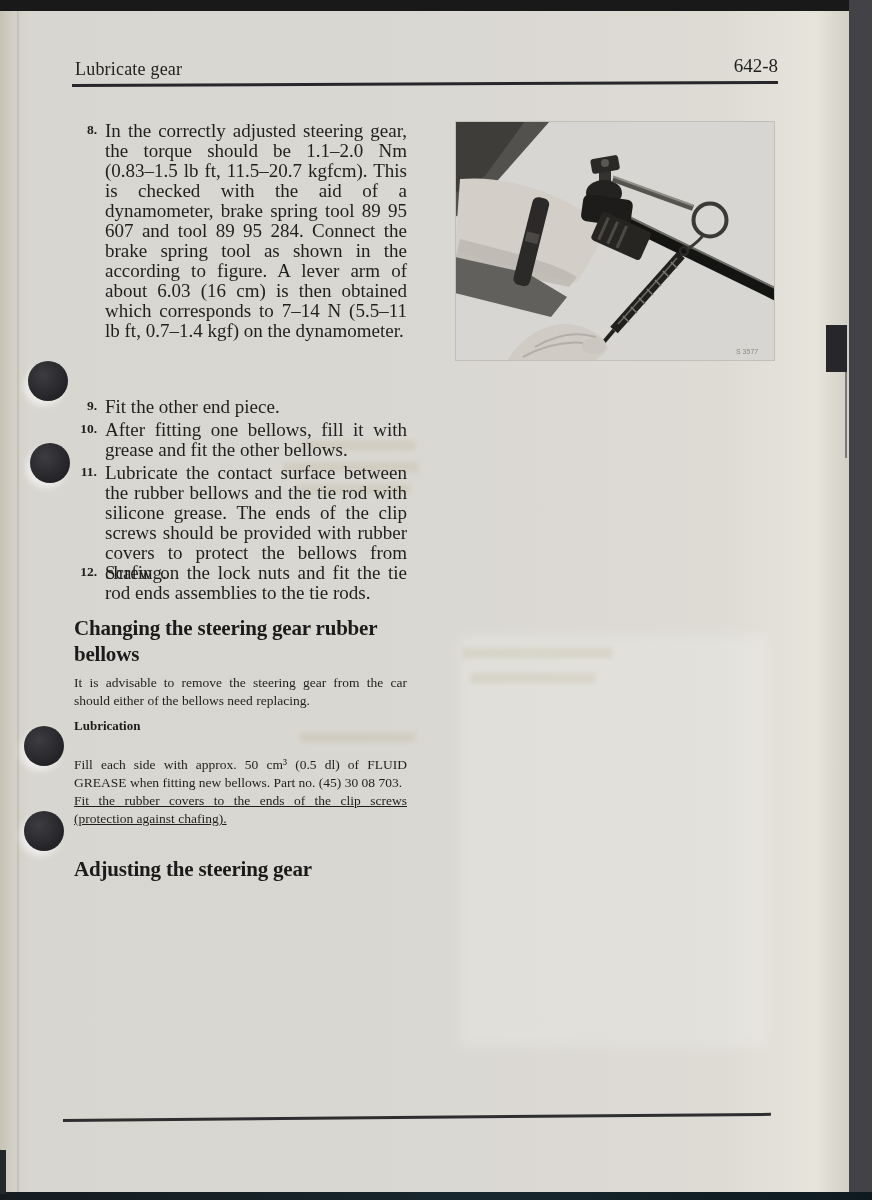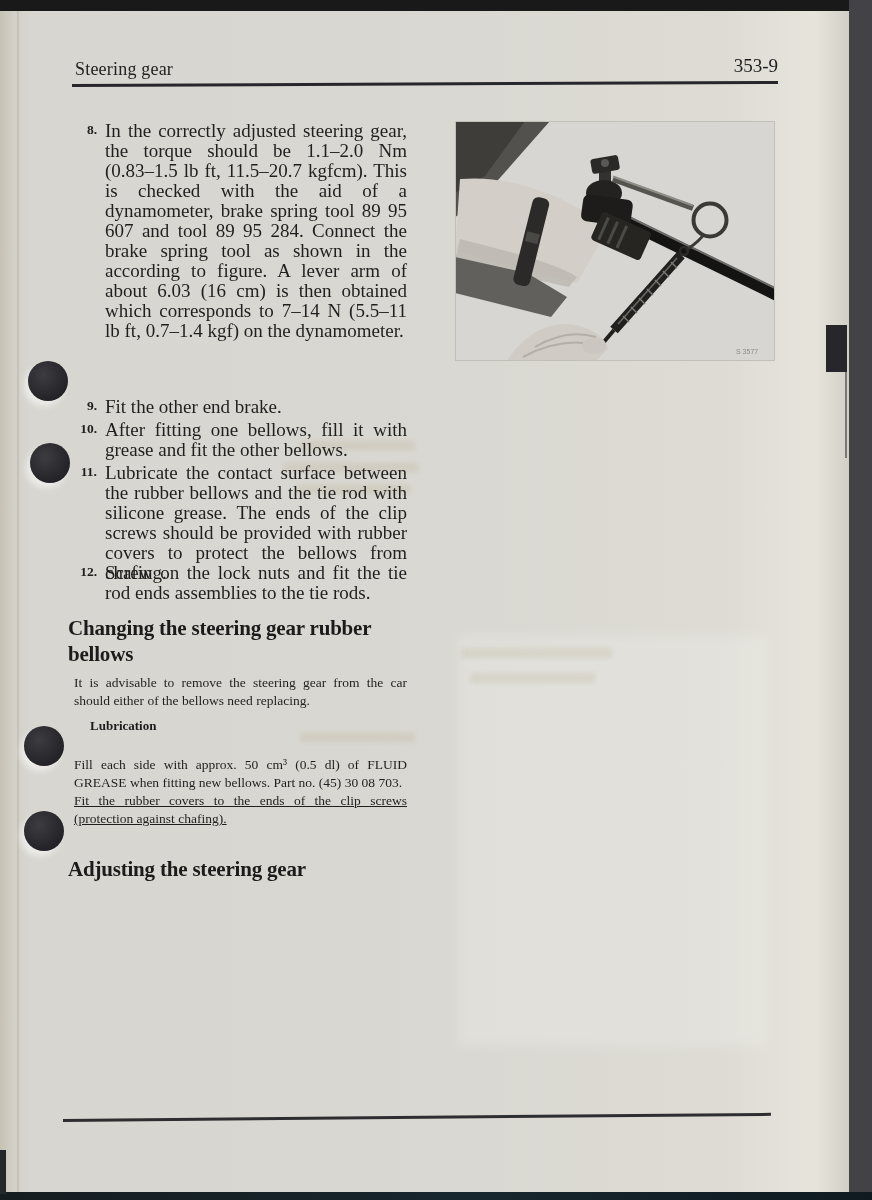--- a/index.html
+++ b/index.html
@@ -44,25 +44,25 @@
   .hdr-num{position:absolute;left:730px;top:44px;width:48px;text-align:right;font-size:19px;color:#1e1e1e;}
   .hdr-rule{position:absolute;left:72px;top:73px;width:706px;height:3px;background:#27272b;transform:rotate(-0.25deg);transform-origin:left center;}
 
   
   .step{position:absolute;left:73px;width:334px;display:flex;color:#1f1f1f;}
   .step-num{flex:none;width:24px;padding-right:8px;text-align:right;font-weight:bold;font-size:13.5px;line-height:18.4px;}
   .step-text{flex:1;font-size:19px;line-height:20px;text-align:justify;}
   .step-8{top:110px;} .step-9{top:386px;} .step-10{top:409px;} .step-11{top:452px;} .step-12{top:544px;margin-top:8px;}
 
   
-  .h2{position:absolute;left:68px;width:340px;font-size:21px;line-height:26px;font-weight:bold;color:#1b1b1b;letter-spacing:-0.2px;}
+  .h2{position:absolute;left:74px;width:340px;font-size:21px;line-height:26px;font-weight:bold;color:#1b1b1b;letter-spacing:-0.2px;}
   .h2-1{top:604px;} .h2-2{top:845px;}
   .para{position:absolute;left:74px;width:333px;font-size:13.5px;line-height:18.4px;text-align:justify;color:#1f1f1f;margin:0;}
   .p-intro{top:663px;} 
-  .subhead{position:absolute;left:74px;top:707px;font-size:13px;font-weight:bold;color:#1c1c1c;margin-left:16px;}
+  .subhead{position:absolute;left:74px;top:707px;font-size:13px;font-weight:bold;color:#1c1c1c;}
   .p-lub{top:721px;margin-top:24px;} .p-cov{top:781px;text-decoration:underline;}
   .p-adj1{top:878px;} .p-adj2{top:919px;}
 
   
   .bottom-rule{position:absolute;left:63px;top:1108px;width:708px;height:3px;background:#2e2e30;transform:rotate(-0.5deg);transform-origin:left center;}
 
   
   .figure{position:absolute;left:455px;top:110px;width:320px;height:240px;}
 
   
@@ -75,39 +75,39 @@
   .g5{left:470px;top:662px;width:125px;height:10px;}
   .g6{left:300px;top:722px;width:115px;}
 </style>
 </head>
 <body>
 
 <div class="scan">
 
   <div class="paper">
 
-    <div class="hdr-title">Steering gear</div>
-    <div class="hdr-num">353-9</div>
+    <div class="hdr-title">Lubricate gear</div>
+    <div class="hdr-num">642-8</div>
     <div class="hdr-rule"></div>
 
     <div class="bleed-patch"></div>
     <div class="ghost g1"></div>
     <div class="ghost g2"></div>
     <div class="ghost g3"></div>
     <div class="ghost g4"></div>
     <div class="ghost g5"></div>
     <div class="ghost g6"></div>
 
     <div class="step step-8">
       <div class="step-num">8.</div>
       <div class="step-text">In the correctly adjusted steering gear, the torque should be 1.1–2.0 Nm (0.83–1.5 lb ft, 11.5–20.7 kgfcm). This is checked with the aid of a dynamometer, brake spring tool 89 95 607 and tool 89 95 284. Connect the brake spring tool as shown in the according to figure. A lever arm of about 6.03 (16 cm) is then obtained which corresponds to 7–14 N (5.5–11 lb ft, 0.7–1.4 kgf) on the dynamometer.</div>
     </div>
     <div class="step step-9">
       <div class="step-num">9.</div>
-      <div class="step-text">Fit the other end brake.</div>
+      <div class="step-text">Fit the other end piece.</div>
     </div>
     <div class="step step-10">
       <div class="step-num">10.</div>
       <div class="step-text">After fitting one bellows, fill it with grease and fit the other bellows.</div>
     </div>
     <div class="step step-11">
       <div class="step-num">11.</div>
       <div class="step-text">Lubricate the contact surface between the rubber bellows and the tie rod with silicone grease. The ends of the clip screws should be provided with rubber covers to protect the bellows from chafing.</div>
     </div>
     <div class="step step-12">

